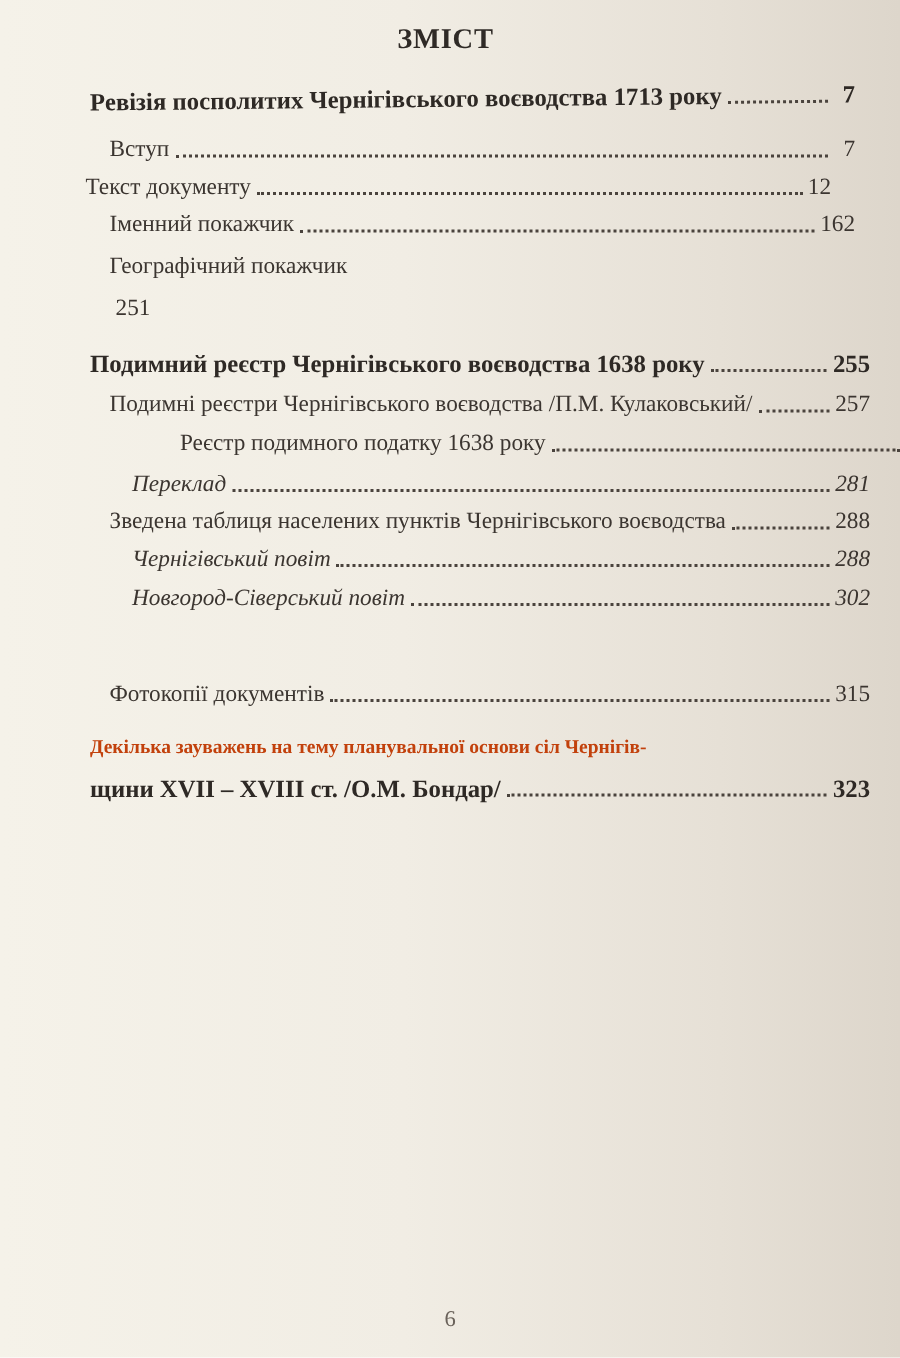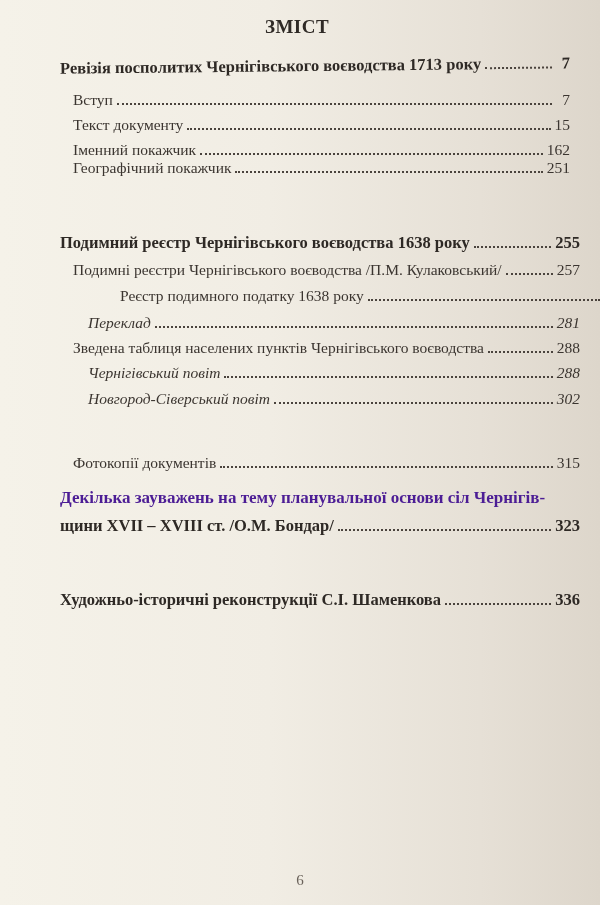--- a/index.html
+++ b/index.html
@@ -22,21 +22,21 @@
     }
     .row .lbl { flex:0 0 auto; padding-right:4px; }
     .row .dots {
       flex:1 1 auto; height:1px; align-self:flex-end; margin-bottom:5px;
       border-bottom:2px dotted #4a433d;
     }
     .row .pg { flex:0 0 auto; padding-left:4px; text-align:right; min-width:14px; }
     .bold { font-weight:bold; font-size:16.5px; color:#2e2925; }
     .ital { font-style:italic; }
     .plain-line {
-      position:absolute; font-size:17px; font-weight:bold; color:#4c1d95;
+      position:absolute; font-size:13px; font-weight:bold; color:#c2410c;
       white-space:nowrap; line-height:20px;
     }
     .footer {
       position:absolute; top:872px; left:0; width:600px; text-align:center;
       font-size:15px; color:#6a625a;
     }
   </style>
 </head>
 <body>
 
@@ -46,31 +46,31 @@
   <div class="row bold" style="top:56px; left:60px; width:510px; transform:rotate(-0.6deg);">
     <span class="lbl">Ревізія посполитих Чернігівського воєводства 1713 року</span>
     <span class="dots"></span>
     <span class="pg">7</span>
   </div>
   <div class="row" style="top:90px; left:73px; width:497px;align-items:flex-end;">
     <span class="lbl">Вступ</span>
     <span class="dots"></span>
     <span class="pg">7</span>
   </div>
-  <div class="row" style="top:115px; left:73px; width:497px;font-family:Liberation Serif, serif;">
+  <div class="row" style="top:115px; left:57px; width:497px;font-family:Liberation Serif, serif;">
     <span class="lbl">Текст документу</span>
     <span class="dots"></span>
-    <span class="pg">15</span>
+    <span class="pg">12</span>
   </div>
   <div class="row" style="top:140px; left:73px; width:497px;">
     <span class="lbl">Іменний покажчик</span>
     <span class="dots"></span>
     <span class="pg">162</span>
   </div>
-  <div class="row" style="top:158px; left:73px; width:497px;">
+  <div class="row" style="top:168px; left:73px; width:497px;flex-direction:column;">
     <span class="lbl">Географічний покажчик</span>
     <span class="dots"></span>
     <span class="pg">251</span>
   </div>
 
   <div class="row bold" style="top:233px; left:60px; width:520px;">
     <span class="lbl">Подимний реєстр Чернігівського воєводства 1638 року</span>
     <span class="dots"></span>
     <span class="pg">255</span>
   </div>
@@ -110,20 +110,15 @@
     <span class="pg">315</span>
   </div>
 
   <div class="plain-line" style="top:488px; left:60px;">Декілька зауважень на тему планувальної основи сіл Чернігів-</div>
   <div class="row bold" style="top:516px; left:60px; width:520px;align-items:center;">
     <span class="lbl">щини XVII – XVIII ст. /О.М. Бондар/</span>
     <span class="dots"></span>
     <span class="pg">323</span>
   </div>
 
-  <div class="row bold" style="top:590px; left:60px; width:520px;">
-    <span class="lbl">Художньо-історичні реконструкції С.І. Шаменкова</span>
-    <span class="dots"></span>
-    <span class="pg">336</span>
-  </div>
 
   <div class="footer">6</div>
 </div>
 
 </body></html>

